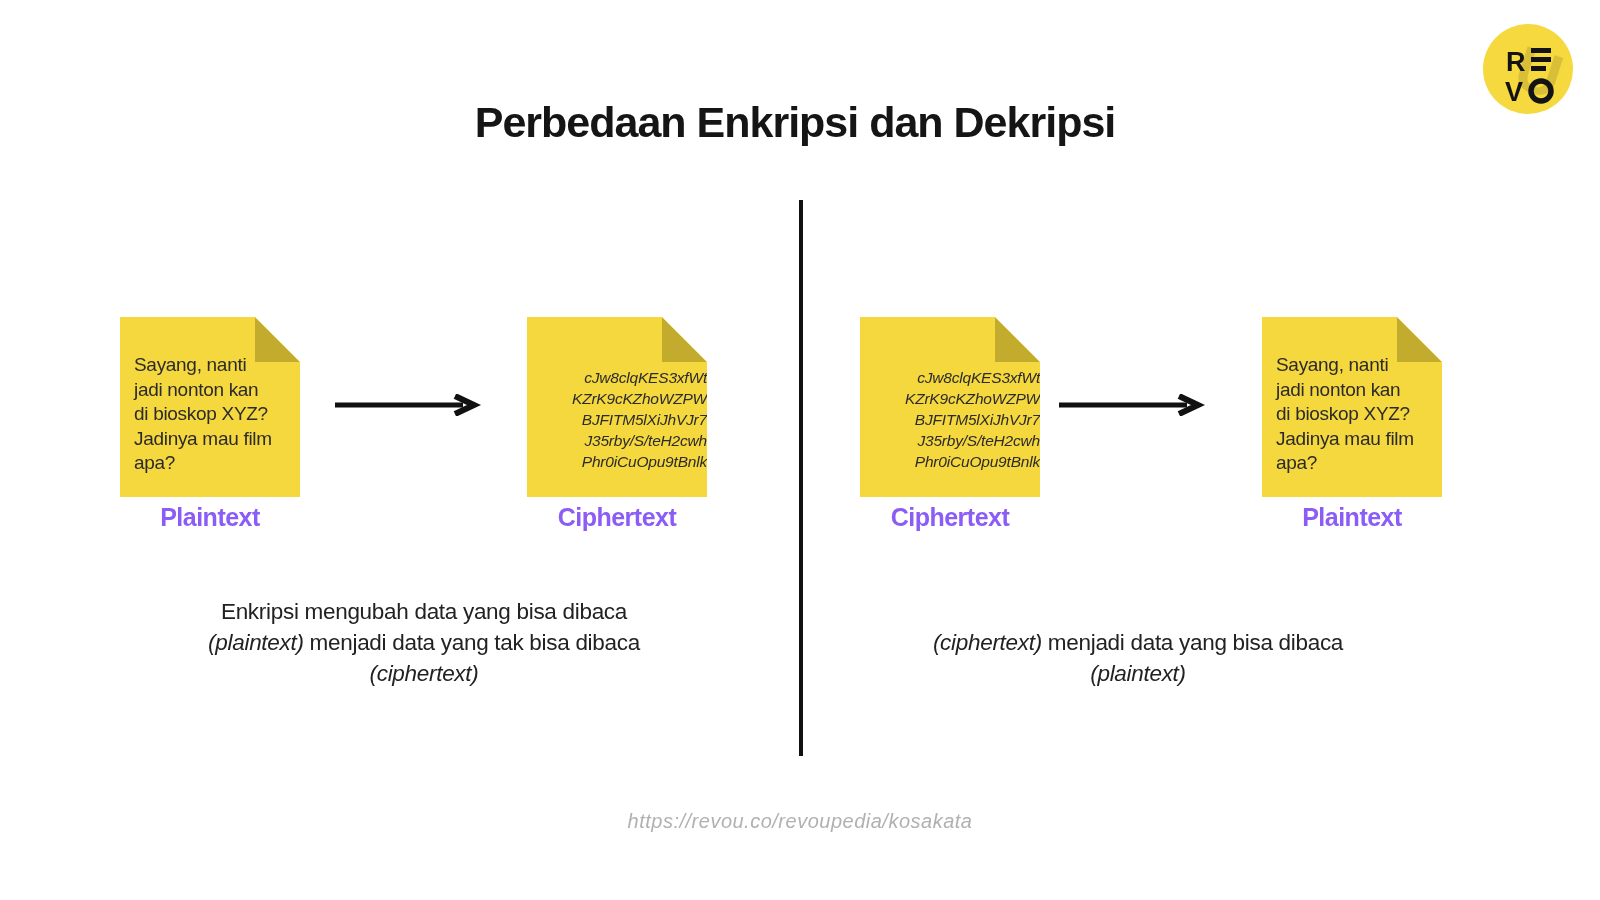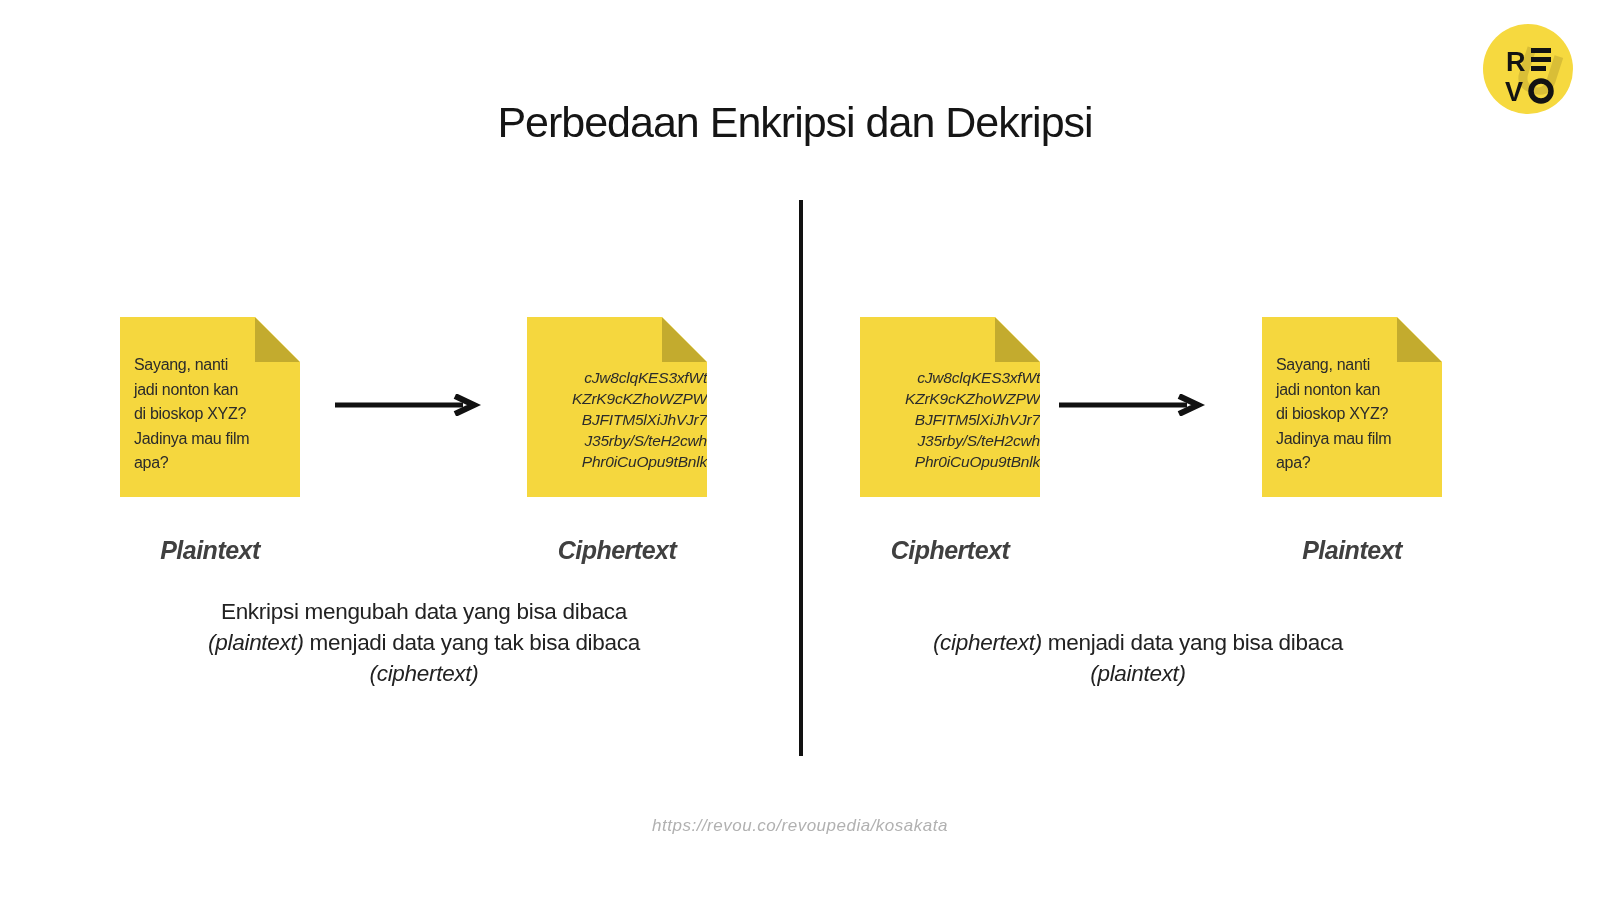--- a/index.html
+++ b/index.html
@@ -21,21 +21,21 @@
     color:#151515;
   }
   .canvas{
     position:relative;width:1600px;height:900px;background:#ffffff;overflow:hidden;
   }
 
   
   .title{
     position:absolute;top:98px;left:0;width:1590px;
     text-align:center;
-    font-size:43px;font-weight:400;letter-spacing:-1px;color:#151515;
+    font-size:43px;font-weight:700;letter-spacing:-1px;color:#151515;
     margin:0;
   }
 
   
   .logo{position:absolute;top:24px;left:1483px;width:90px;height:90px;}
 
   
   .divider{
     position:absolute;left:799px;top:200px;width:4px;height:556px;
     background:var(--divider-black);
@@ -48,53 +48,51 @@
     clip-path:polygon(0 0,135px 0,180px 45px,180px 100%,0 100%);
   }
   .note::after{
     content:"";position:absolute;top:0;right:0;width:45px;height:45px;
     background:var(--note-fold);
     clip-path:polygon(0 0,100% 100%,0 100%);
   }
   .note-text{position:relative;z-index:2;color:var(--note-text);}
   .note-text.plain{
     padding:36px 10px 0 14px;
-    font-size:16px;line-height:24.5px;letter-spacing:-0.3px;
+    font-size:19px;line-height:24.5px;letter-spacing:-0.3px;
   }
   .note-text.cipher{
     padding:50px 0 0 0;text-align:right;
     font-size:15.5px;line-height:21px;letter-spacing:-0.2px;font-style:italic;
   }
   .note-text div{white-space:nowrap;}
 
   
   .note-label{
     position:absolute;top:503px;width:180px;text-align:center;
-    font-size:25px;font-weight:700;font-style:italic;color:#404040;
+    font-size:25px;font-weight:700;color:#8b5cf6;
     letter-spacing:-0.5px;
-    margin-top:33px;
   }
 
   
   .arrow{position:absolute;top:394px;}
 
   
   .caption{
     position:absolute;top:580px;width:620px;margin:16px;
     text-align:center;color:var(--caption-text);
     font-size:22.5px;line-height:31px;letter-spacing:-0.3px;
   }
   .caption em{}
 
   
   .footer{
     position:absolute;top:810px;left:0;width:1600px;text-align:center;
-    font-size:17px;font-style:italic;color:var(--footer-gray);
+    font-size:20px;font-style:italic;color:var(--footer-gray);
     letter-spacing:0.5px;
-    margin-top:6px;
   }
 </style>
 </head>
 <body>
 
 <div class="canvas">
 
   <div class="logo">
     <svg width="90" height="90" viewBox="0 0 90 90">
       <circle cx="45" cy="45" r="45" style="fill:var(--logo-yellow)"></circle>

